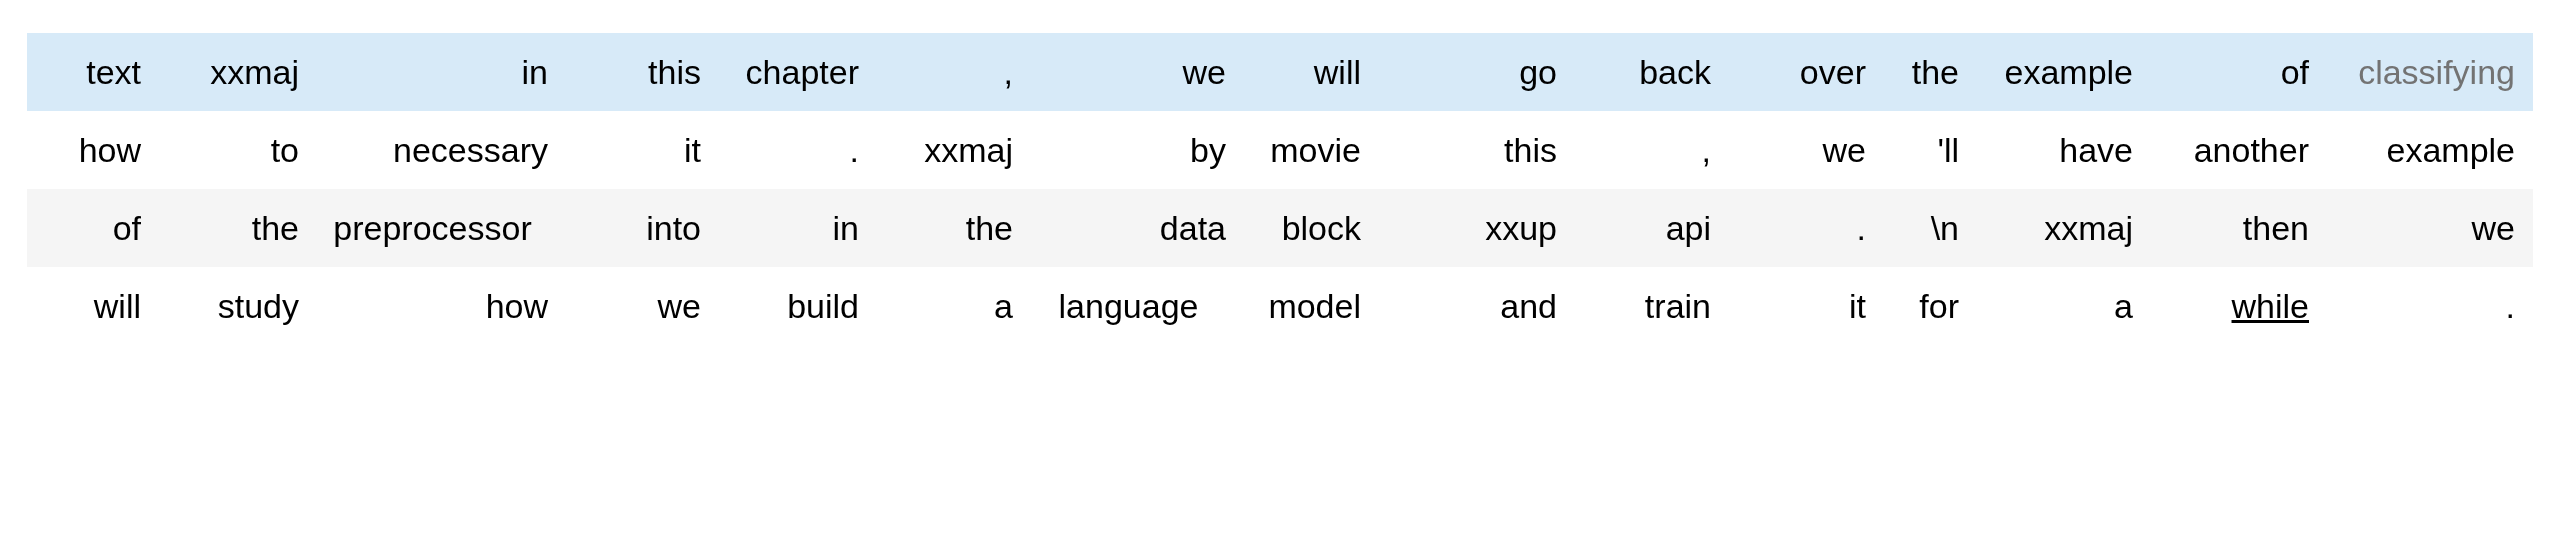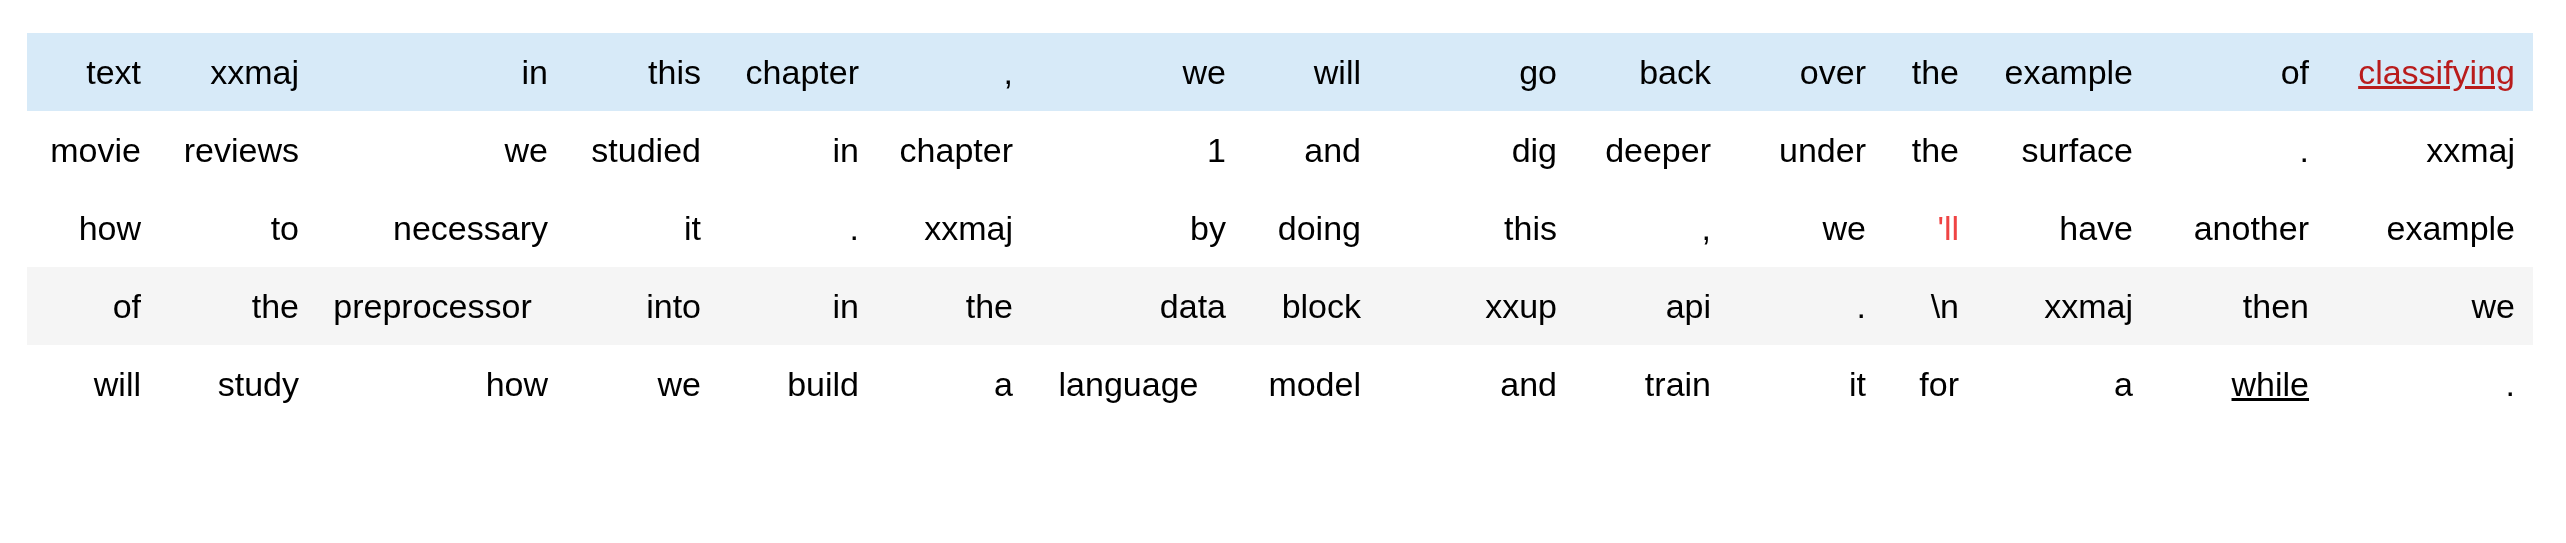--- a/index.html
+++ b/index.html
@@ -68,52 +68,35 @@
           <td style="color: rgb(0, 0, 0);">chapter</td>
           <td style="color: rgb(0, 0, 0);">,</td>
           <td style="color: rgb(0, 0, 0);">we</td>
           <td style="color: rgb(0, 0, 0);">will</td>
           <td style="color: rgb(0, 0, 0);">go</td>
           <td style="color: rgb(0, 0, 0);">back</td>
           <td style="color: rgb(0, 0, 0);">over</td>
           <td style="color: rgb(0, 0, 0);">the</td>
           <td style="color: rgb(0, 0, 0);">example</td>
           <td style="color: rgb(0, 0, 0);">of</td>
-          <td style="color: #b91c1c; text-decoration: underline;">classifying</td>
-        </tr>
-        <tr style="background: rgb(255, 255, 255);">
-          <td style="color: rgb(0, 0, 0);">movie</td>
-          <td style="color: rgb(0, 0, 0);">reviews</td>
-          <td style="color: rgb(0, 0, 0);">we</td>
-          <td style="color: rgb(0, 0, 0);">studied</td>
-          <td style="color: rgb(0, 0, 0);">in</td>
-          <td style="color: rgb(0, 0, 0);">chapter</td>
-          <td style="color: rgb(0, 0, 0);">1</td>
-          <td style="color: rgb(0, 0, 0);">and</td>
-          <td style="color: rgb(0, 0, 0);">dig</td>
-          <td style="color: rgb(0, 0, 0);">deeper</td>
-          <td style="color: rgb(0, 0, 0);">under</td>
-          <td style="color: rgb(0, 0, 0);">the</td>
-          <td style="color: rgb(0, 0, 0);">surface</td>
-          <td style="color: rgb(0, 0, 0);">.</td>
-          <td style="color: rgb(0, 0, 0);">xxmaj</td>
+          <td style="color: #737373;">classifying</td>
         </tr>
         <tr style="background: rgb(255, 255, 255);">
           <td style="color: rgb(0, 0, 0);">how</td>
           <td style="color: rgb(0, 0, 0);">to</td>
           <td style="color: rgb(0, 0, 0);">necessary</td>
           <td style="color: rgb(0, 0, 0);">it</td>
           <td style="color: rgb(0, 0, 0);">.</td>
           <td style="color: rgb(0, 0, 0);">xxmaj</td>
           <td style="color: rgb(0, 0, 0);">by</td>
-          <td style="color: rgb(0, 0, 0);">doing</td>
+          <td style="color: rgb(0, 0, 0);">movie</td>
           <td style="color: rgb(0, 0, 0);">this</td>
           <td style="color: rgb(0, 0, 0);">,</td>
           <td style="color: rgb(0, 0, 0);">we</td>
-          <td style="color: #ef4444; text-align: right;">'ll</td>
+          <td style="color: #000000; text-align: right;">'ll</td>
           <td style="color: rgb(0, 0, 0);">have</td>
           <td style="color: rgb(0, 0, 0);">another</td>
           <td style="color: rgb(0, 0, 0);">example</td>
         </tr>
         <tr style="background: rgb(245, 245, 245);">
           <td style="color: rgb(0, 0, 0);">of</td>
           <td style="color: rgb(0, 0, 0);">the</td>
           <td style="color: rgb(0, 0, 0); text-align: center;">preprocessor</td>
           <td style="color: rgb(0, 0, 0);">into</td>
           <td style="color: rgb(0, 0, 0);">in</td>

